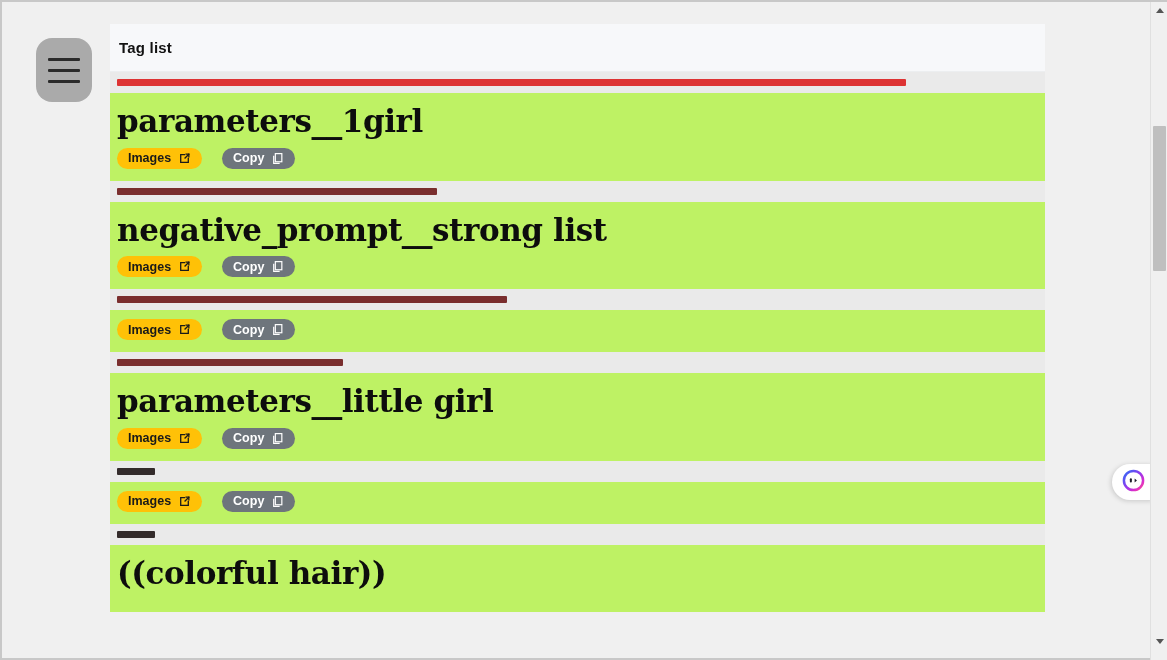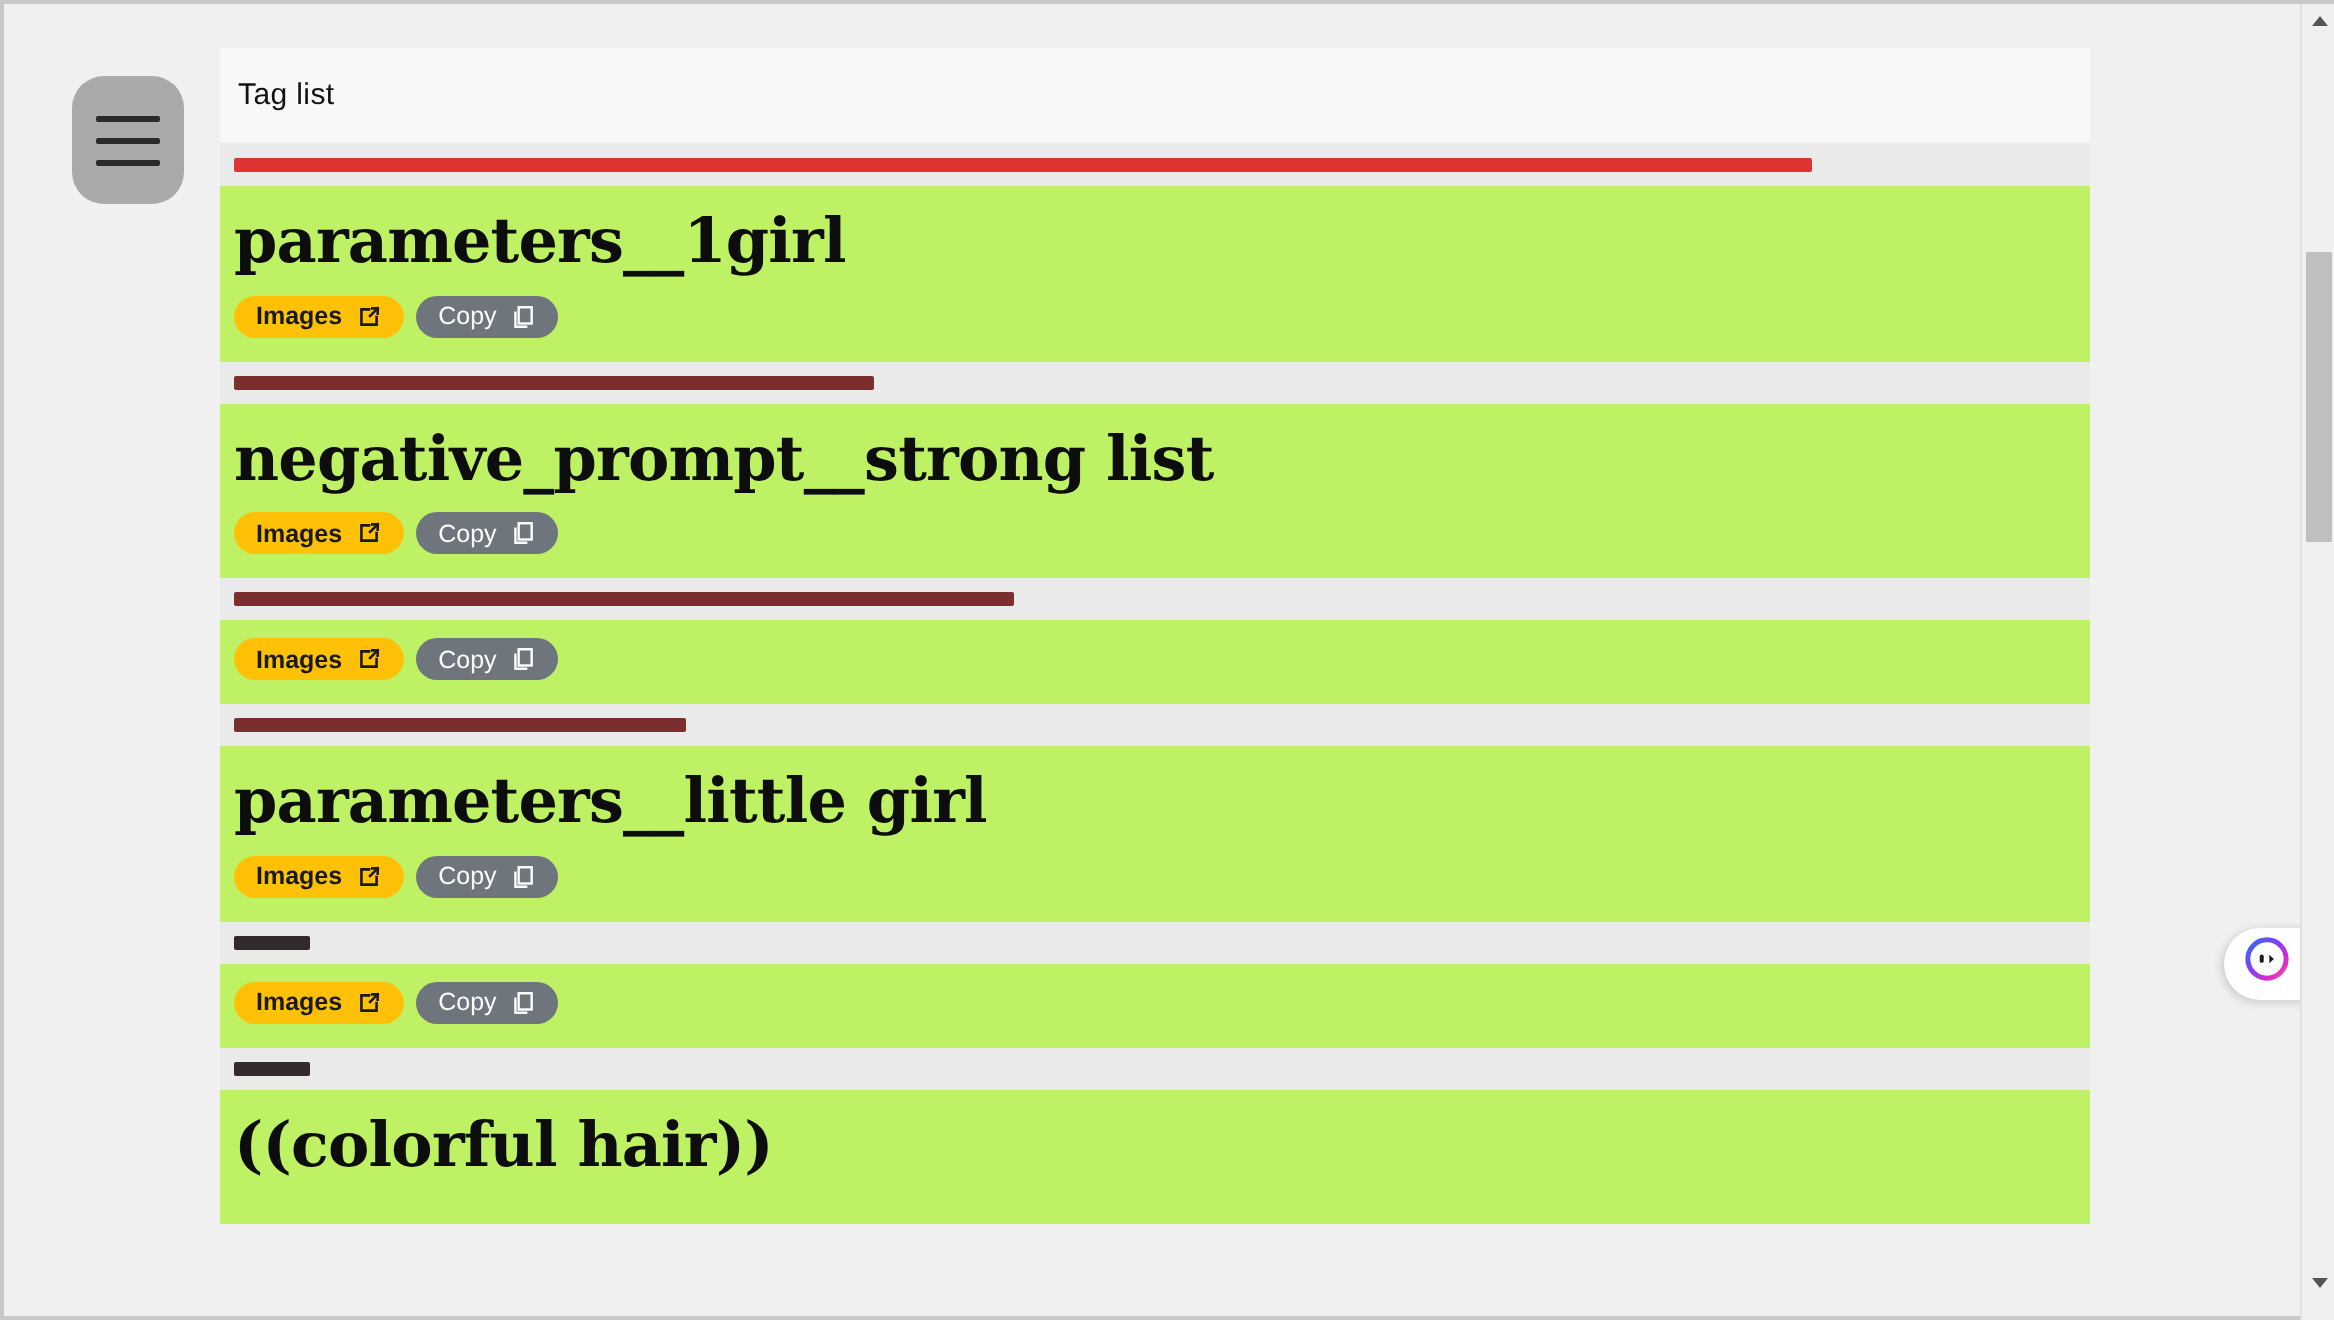--- a/index.html
+++ b/index.html
@@ -68,21 +68,21 @@
   
   #list-header {
     height: 48px;
     display: flex;
     align-items: center;
     padding-left: 9px;
     border-bottom: 1px solid #eceef0;
   }
   #list-header .title {
     font-size: 15px;
-    font-weight: normal;
+    font-weight: bold;
     color: #121212;
     letter-spacing: .2px;
   }
 
   
   .track {
     width: 935px;
     height: 21px;
     background: #eaeaea;
     display: flex;
@@ -106,38 +106,38 @@
     font-size: 31px;
     line-height: 1.28;
     color: #0d0d0d;
     letter-spacing: -0.4px;
     white-space: nowrap;
     margin: 0 0 6px 0;
   }
   .tag-actions {
     display: flex;
     align-items: center;
-    gap: 6px;
+    gap: 20px;
   }
 
   .btn {
     display: inline-flex;
     align-items: center;
     gap: 7px;
     border: none;
     border-radius: 11px;
     font-family: "Liberation Sans", sans-serif;
     font-size: 12.5px;
     padding: 3px 11px;
     height: 21px;
     cursor: pointer;
     line-height: 1;
   }
   .btn-images { background: #ffc107; color: #1a1a1a; font-weight: 600; }
-  .btn-copy   { background: #6e757c; color: #ffffff; font-weight: 400; }
+  .btn-copy   { background: #6e757c; color: #ffffff; font-weight: 700; }
   .btn svg { display: block; }
 
   
   #assistant-widget {
     position: absolute;
     right: 13px;
     top: 462px;
     width: 42px;
     height: 36px;
     background: #ffffff;

